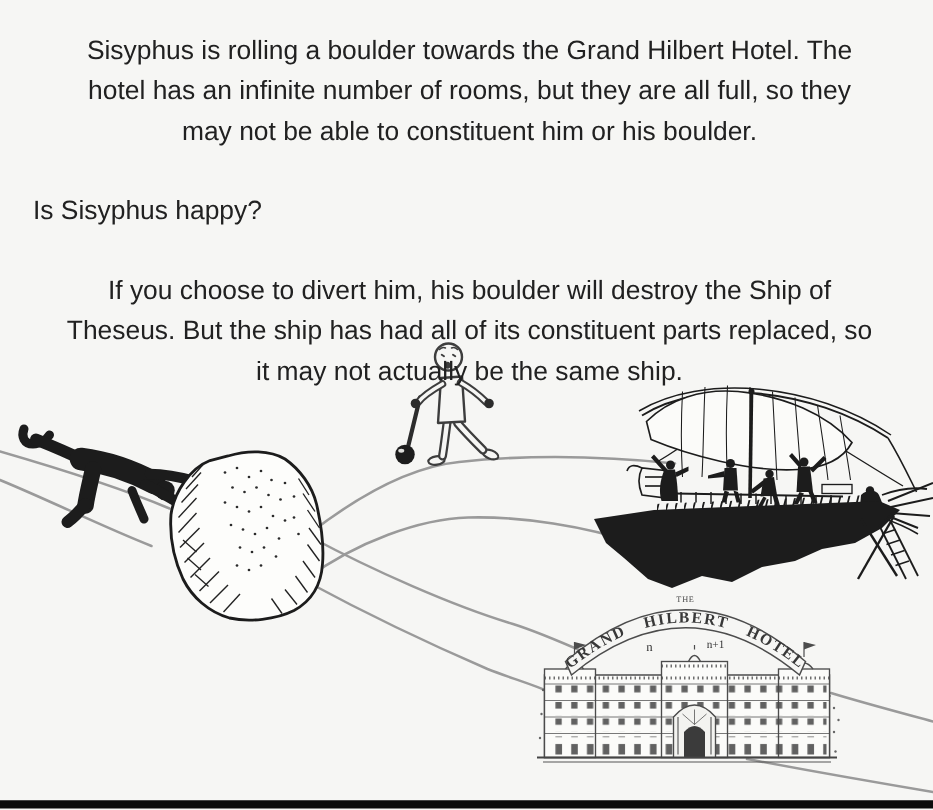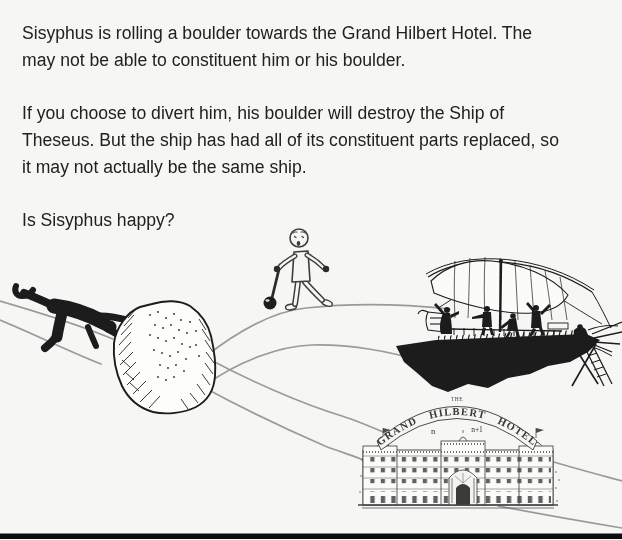--- a/index.html
+++ b/index.html
@@ -7,47 +7,48 @@
     position:relative;width:622px;height:540px;margin:0 auto;
     background:var(--paper,#f6f6f4);overflow:hidden;
     font-family:"Liberation Sans", sans-serif;
   }
   .caption{
     position:absolute;left:22px;top:20px;width:582px;
     color:var(--text,#212121);font-size:17.6px;line-height:27px;
     font-weight:400;z-index:2;
   }
   .caption p{margin:0 0 26px 0;}
-  .caption .ln{display:block;white-space:nowrap;}
+  .caption .ln{display:block;white-space:nowrap;text-align:center;}
   .scene{position:absolute;left:0;top:0;width:622px;height:540px;z-index:1;}
   
   .tk{stroke:var(--track,#9a9a9a);fill:none;stroke-linecap:round;}
   .ink-s{stroke:var(--ink,#1c1c1c);}
   .ink-f{fill:var(--ink,#1c1c1c);}
   .paper-f{fill:var(--paper,#f6f6f4);}
   .eng{stroke:var(--engrave,#4c4c4c);}
   .eng-f{fill:var(--engrave,#4c4c4c);}
   .serif{font-family:"Liberation Serif", serif;}
 </style>
 </head>
 <body>
 
 <div class="page">
 
   <div class="caption">
     <p>
       <span class="ln">Sisyphus is rolling a boulder towards the Grand Hilbert Hotel. The</span>
+      <span class="ln">hotel has an infinite number of rooms, but they are all full, so they</span>
       <span class="ln">may not be able to constituent him or his boulder.</span>
     </p>
+    <p>Is Sisyphus happy?</p>
     <p>
       <span class="ln">If you choose to divert him, his boulder will destroy the Ship of</span>
       <span class="ln">Theseus. But the ship has had all of its constituent parts replaced, so</span>
       <span class="ln">it may not actually be the same ship.</span>
     </p>
-    <p>Is Sisyphus happy?</p>
   </div>
 
   <svg class="scene" viewBox="0 0 622 540" aria-hidden="true">
     <defs>
       <pattern id="oars" width="6" height="20" patternUnits="userSpaceOnUse">
         <line x1="5" y1="0" x2="0" y2="20" stroke="#1c1c1c" stroke-width="1.2"></line>
       </pattern>
       <pattern id="win" width="10.5" height="10.8" patternUnits="userSpaceOnUse">
         <rect x="2.8" y="2.2" width="4.2" height="5.8" fill="#474747" opacity="0.85"></rect>
       </pattern>

